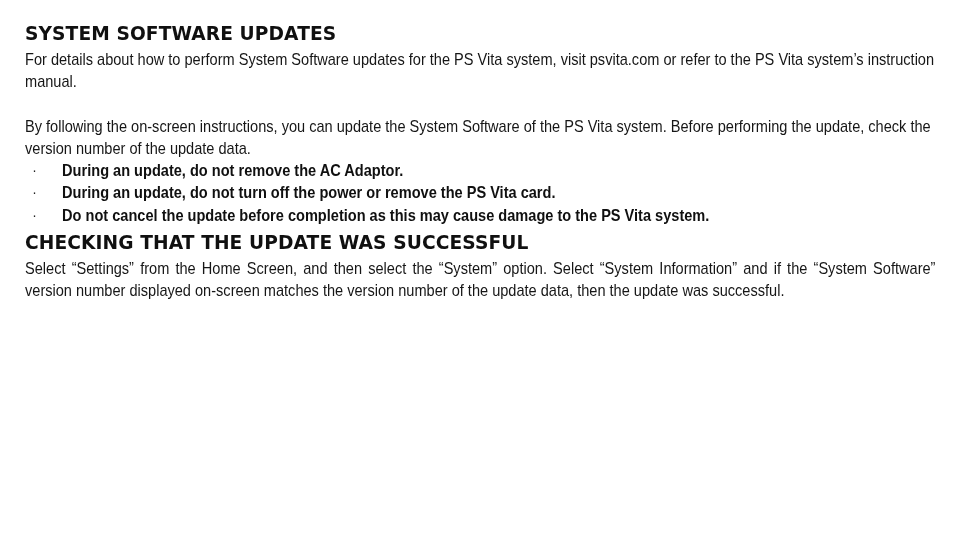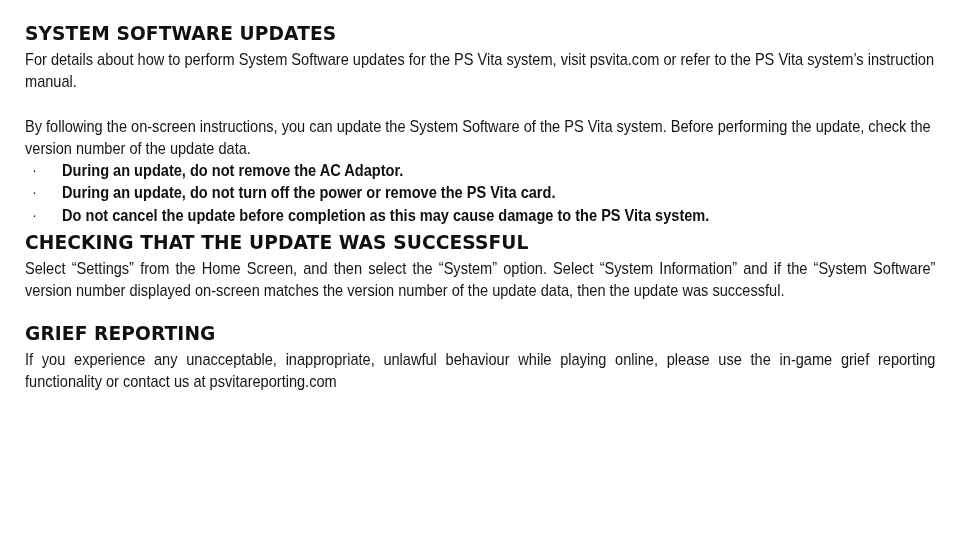--- a/index.html
+++ b/index.html
@@ -115,19 +115,15 @@
           <span>Do not cancel the update before completion as this may cause damage to the PS Vita system.</span>
         </li>
       </ul>
     </section>
 
     <section class="sec-2">
       <h2 class="section-heading">CHECKING THAT THE UPDATE WAS SUCCESSFUL</h2>
       <p class="body-text justified">Select “Settings” from the Home Screen, and then select the “System” option. Select “System Information” and if the “System Software” version number displayed on-screen matches the version number of the update data, then the update was successful.</p>
     </section>
 
-    <section class="sec-3">
-      <h2 class="section-heading">GRIEF REPORTING</h2>
-      <p class="body-text justified">If you experience any unacceptable, inappropriate, unlawful behaviour  while playing online, please use the in-game grief reporting functionality or contact us at psvitareporting.com</p>
-    </section>
 
   </div>
 </div>
 
 </body></html>

